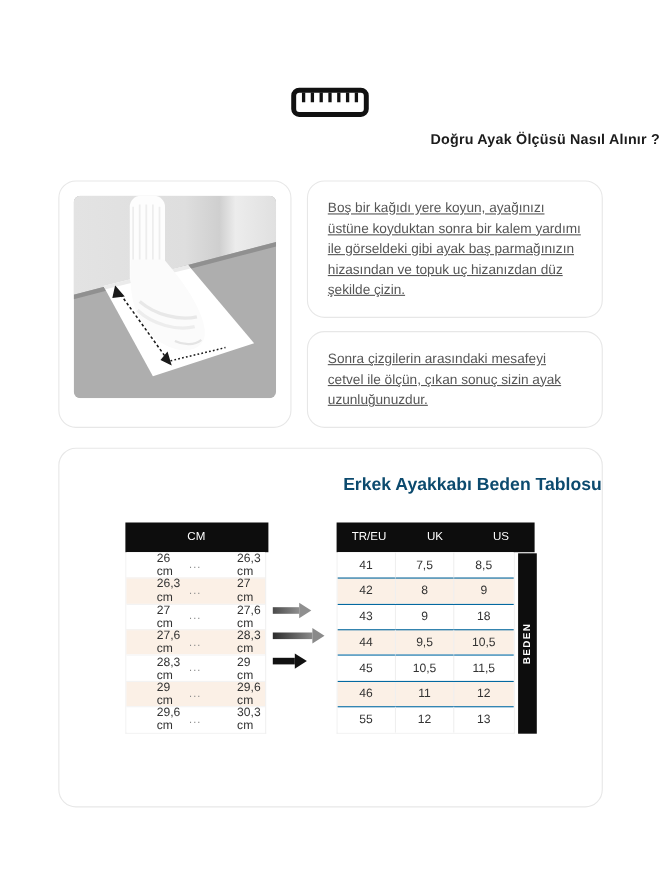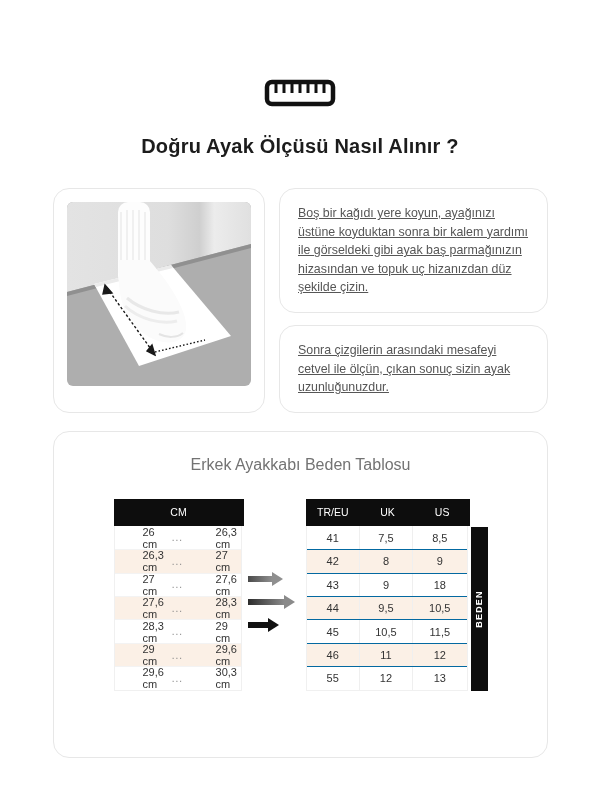--- a/index.html
+++ b/index.html
@@ -1,34 +1,34 @@
 <!DOCTYPE html>
 <html><head>
 <meta charset="utf-8">
 <style>
   * { margin:0; padding:0; box-sizing:border-box; }
   html,body { width:600px; height:800px; background:#ffffff; font-family:"Liberation Sans", sans-serif; overflow:hidden; }
   .page { width:600px; height:800px; position:relative; }
 
   
   .ruler-wrap { display:flex; justify-content:center; padding-top:78px; }
-  .page-title { text-align:center; font-size:20px; font-weight:bold; color:#1c1c1c; margin-top:27px; letter-spacing:.2px; }
+  .page-title { text-align:right; font-size:13px; font-weight:bold; color:#1c1c1c; margin-top:11px; letter-spacing:.2px; }
 
   
   .instructions { display:flex; gap:14px; margin:30px 52px 0 53px; }
   .photo-card { border:1px solid #e7e7e7; border-radius:16px; padding:13px; flex:0 0 auto; }
   .photo-card svg { display:block; border-radius:6px; }
   .steps-col { flex:1; display:flex; flex-direction:column; gap:12px; }
   .step-card { border:1px solid #e7e7e7; border-radius:16px; padding:15px 18px; font-size:12.4px; line-height:1.5; color:#565656; flex:1; display:flex; }
   .step-card .txt { align-self:flex-start;text-decoration:underline; }
   .step-card.centered .txt { align-self:center; }
 
   
   .size-card { border:1px solid #e7e7e7; border-radius:16px; margin:18px 52px 0 53px; padding:24px 0 66px 0; }
-  .size-title { text-align:center; font-size:16px; font-weight:normal; color:#737373; }
+  .size-title { text-align:right; font-size:16px; font-weight:bold; color:#0c4a6e; }
   .tables-wrap { display:flex; justify-content:center; align-items:flex-start; margin-top:26px; }
 
   .thead { background:#0d0d0d; color:#ffffff; font-size:10.5px; font-weight:normal; height:27px; display:flex; align-items:center; }
   .trow { height:23.4px; display:flex; align-items:center; font-size:11px; color:#333333; background:#ffffff; }
   .trow.alt { background:#fbf0e6; }
   .cell { display:flex; align-items:center; justify-content:center; }
 
   .cm-table { width:128px; border:1px solid #f0f0f0; border-top:none; }
   .cm-table .thead { justify-content:center; margin:-1px; margin-bottom:0; width:130px; }
   .cm-table .cell.l, .cm-table .cell.r { width:42%;padding-left:28px; }
@@ -41,21 +41,21 @@
   .arrow .shaft { height:6px; }
   .arrow .head { width:0; height:0; border-top:7px solid transparent; border-bottom:7px solid transparent; }
   .arrow.a1 .shaft { width:24px; background:linear-gradient(to right,#4a4a4a,#8f8f8f); }
   .arrow.a1 .head { border-left:11px solid #8f8f8f; }
   .arrow.a2 .shaft { width:36px; background:linear-gradient(to right,#2c2c2c,#8a8a8a); }
   .arrow.a2 .head { border-left:11px solid #8a8a8a; }
   .arrow.a3 .shaft { width:20px; background:#111111; }
   .arrow.a3 .head { border-left:11px solid #111111; }
 
   .size-table { width:162px; border:1px solid #f0f0f0; border-top:none; margin-left:2px; }
-  .size-table .thead { margin:-1px; margin-bottom:0; width:164px; }
+  .size-table .thead { margin:-1px; margin-bottom:0; width:180px; }
   .size-table .thead .cell { width:33.33%; }
   .size-table .trow .cell { width:33.33%; height:100%; border-right:1px solid #efefef; }
   .size-table .trow .cell:last-child { border-right:none; }
   .size-table .trow { border-top:1px solid #0369a1; }
   .size-table .trow:first-child { border-top:none; }
 
   .beden-bar { width:17px; height:164px; background:#0d0d0d; margin-top:27px; margin-left:3px; position:relative; }
   .beden-label { position:absolute; top:50%; left:50%; transform:translate(-50%,-50%) rotate(-90deg); color:#ffffff; font-size:9px; font-weight:bold; letter-spacing:1.2px; white-space:nowrap; }
 </style>
 </head>

